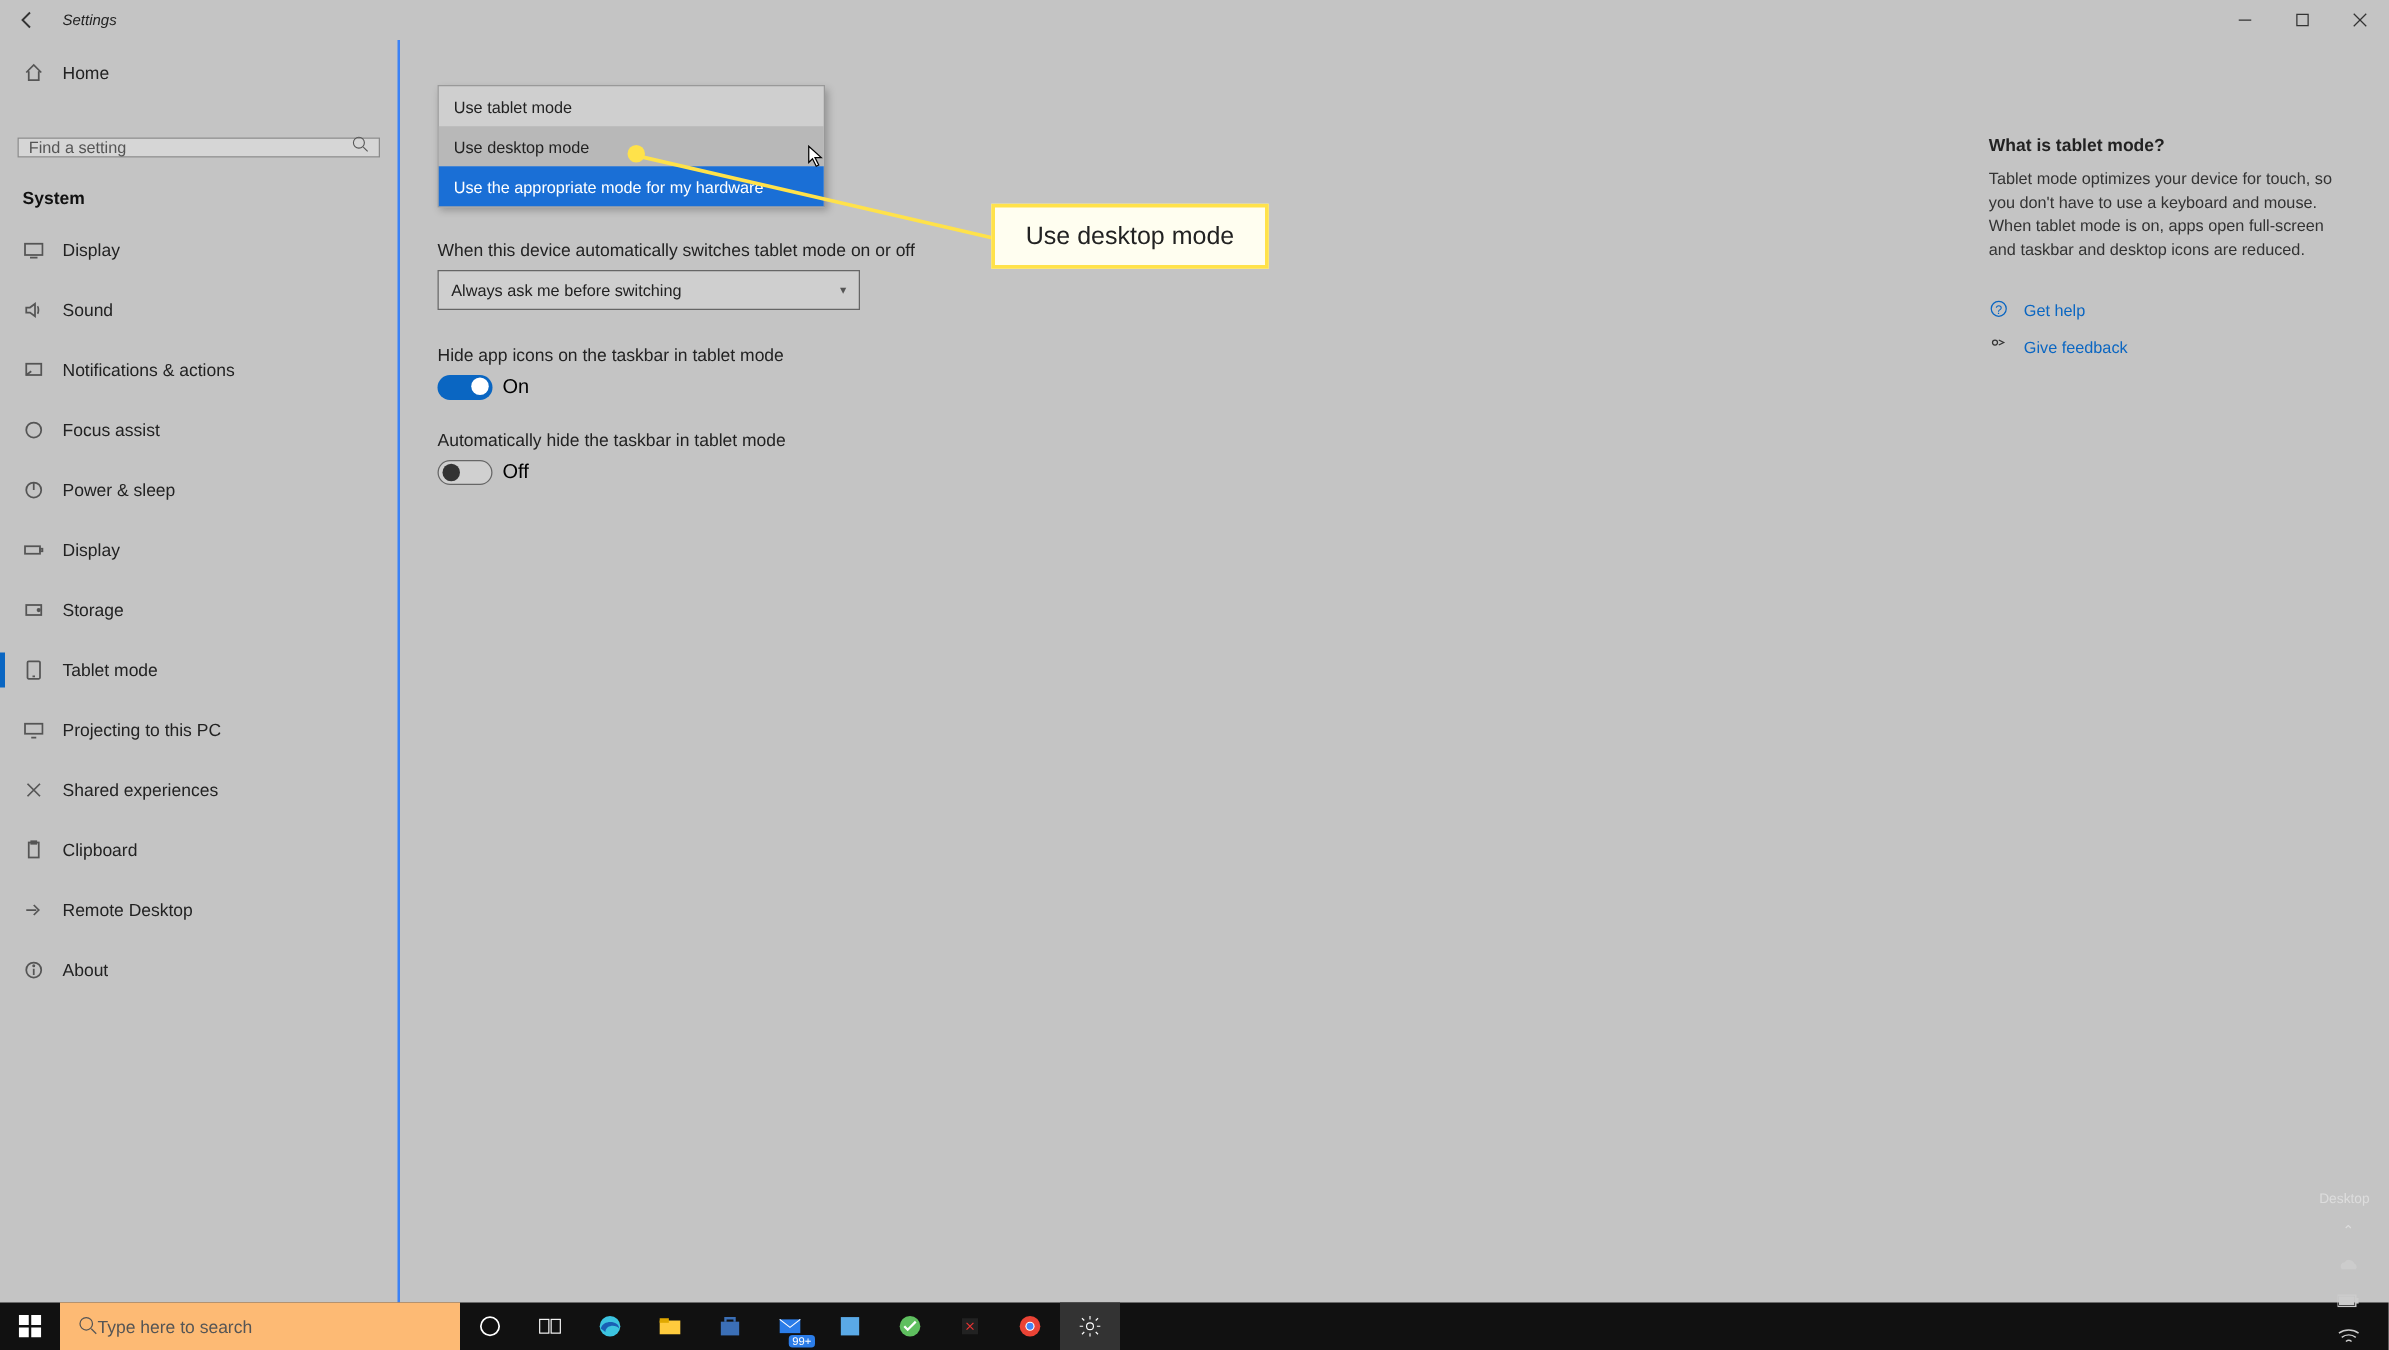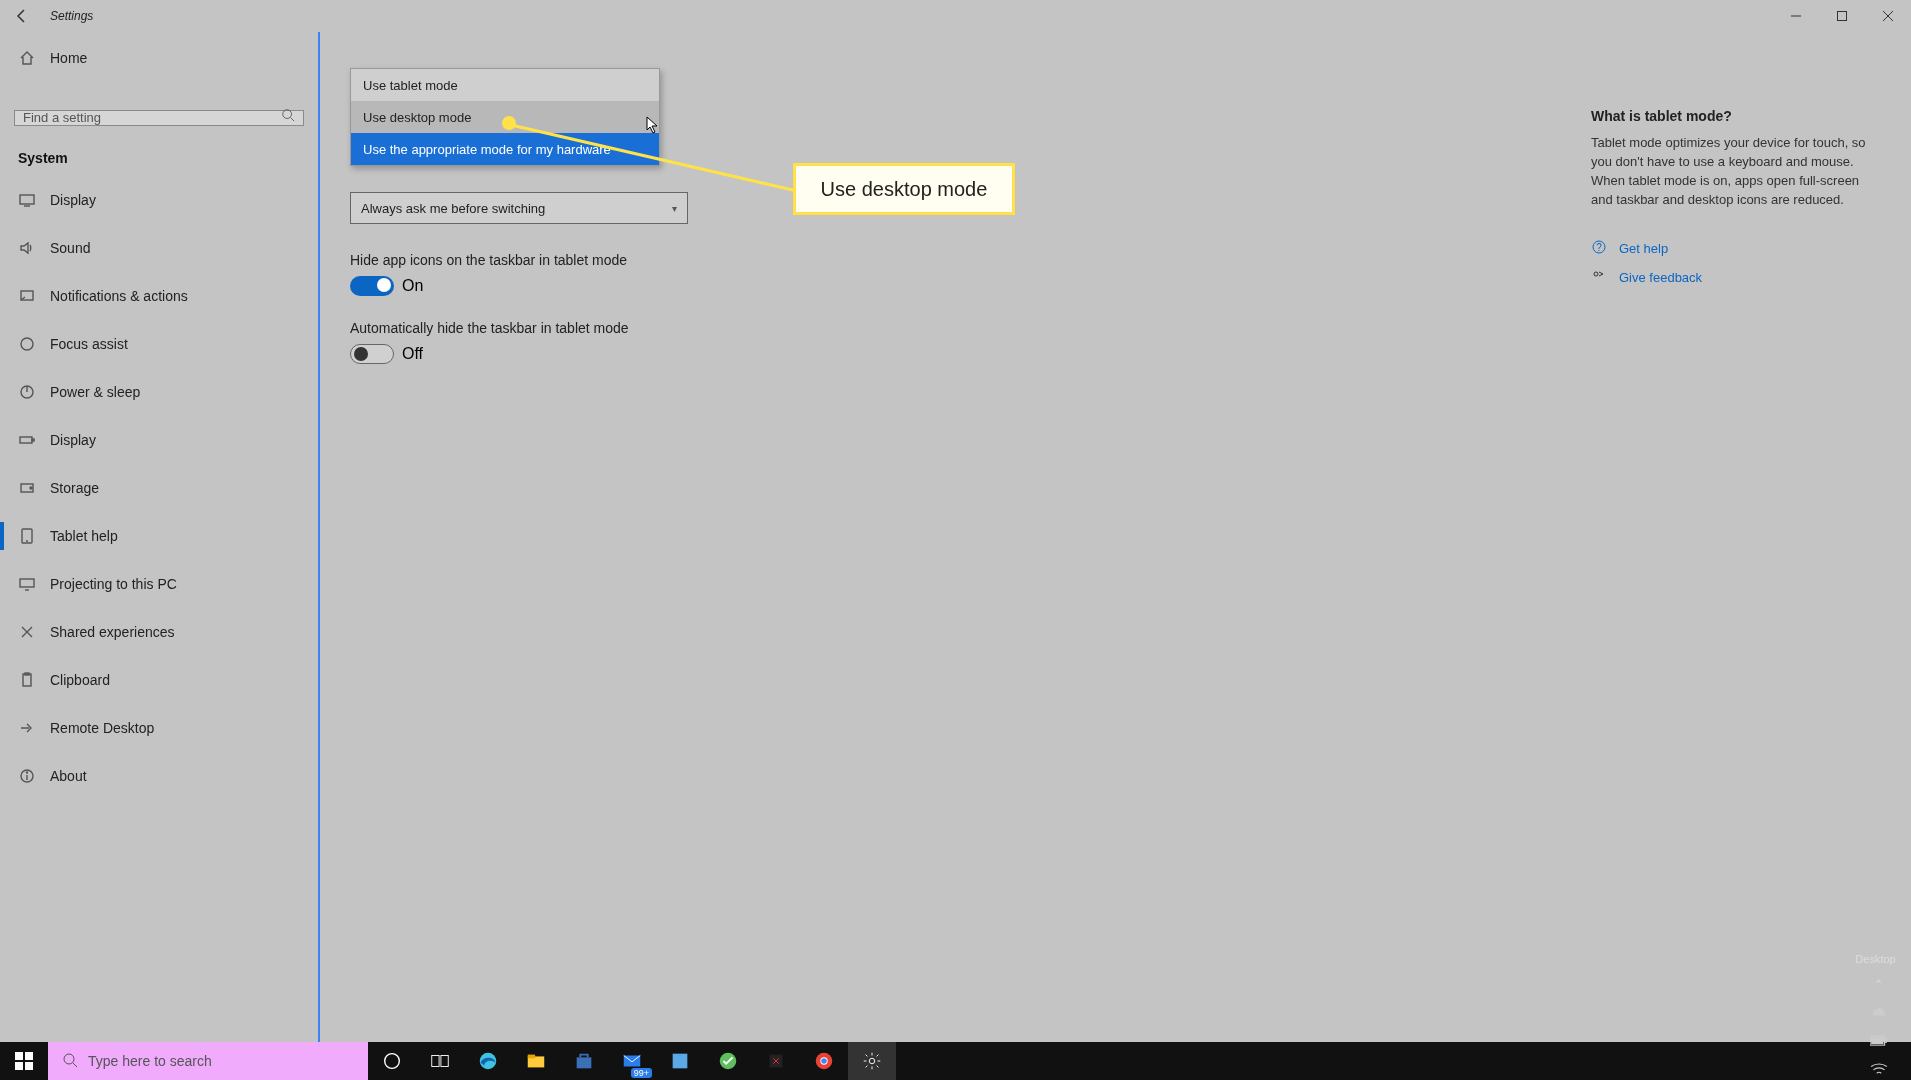--- a/index.html
+++ b/index.html
@@ -88,21 +88,21 @@
     background:#fffef0; border:3px solid #ffe24a; display:flex; align-items:center; justify-content:center;
     font-size:20px; color:#222; z-index:7;
   }
 
   
   .taskbar {
     position:absolute; left:0; right:0; bottom:0; height:38px; background:#111;
     display:flex; align-items:center; color:#fff;
   }
   .start { width:48px; height:38px; display:flex; align-items:center; justify-content:center; }
-  .search-task { width:320px; height:38px; background:#f0abfc; display:flex; align-items:center; gap:10px; padding:0 14px; color:#555; font-size:14px; }
+  .search-task { width:320px; height:38px; background:#fdba74; display:flex; align-items:center; padding:0 14px; color:#555; font-size:14px; }
   .task-icons { display:flex; align-items:center; height:38px; }
   .task-ico { width:48px; height:38px; display:flex; align-items:center; justify-content:center; position:relative; }
   .task-ico svg { width:22px; height:22px; }
   .tray { position:absolute; right:8px; display:flex; align-items:center; gap:10px; font-size:11px; color:#ddd;flex-direction:column; }
   .tray .label { margin-right:6px; }
   .tray .clock { text-align:right; line-height:1.15; }
   .tray-ico { width:18px; height:18px; display:flex; align-items:center; justify-content:center; }
 </style>
 </head>
 <body>
@@ -216,21 +216,21 @@
       </span>
       <span>Storage</span>
     </div>
   <div class="nav-item active">
       <span class="nav-icon">
         <svg viewBox="0 0 16 16">
           <rect x="3" y="1" width="10" height="14" rx="1"></rect>
           <line x1="7" y1="13" x2="9" y2="13"></line>
         </svg>
       </span>
-      <span>Tablet help</span>
+      <span>Tablet mode</span>
     </div>
   <div class="nav-item">
       <span class="nav-icon">
         <svg viewBox="0 0 16 16">
           <rect x="1" y="3" width="14" height="8"></rect>
           <path d="M6 14h4"></path>
         </svg>
       </span>
       <span>Projecting to this PC</span>
     </div>
@@ -267,20 +267,21 @@
           <circle cx="8" cy="4.5" r=".5" fill="#555"></circle>
         </svg>
       </span>
       <span>About</span>
     </div>
 </div>
 
 <div class="main">
 
   <div class="setting-block">
+    <div class="setting-label">When this device automatically switches tablet mode on or off</div>
     <div class="combo">
       <span>Always ask me before switching</span>
       <span class="chev">▾</span>
     </div>
 
     <div style="height:28px"></div>
     <div class="setting-label">Hide app icons on the taskbar in tablet mode</div>
     <div class="toggle-row">
       <div class="toggle on">
           <div class="knob"></div>

